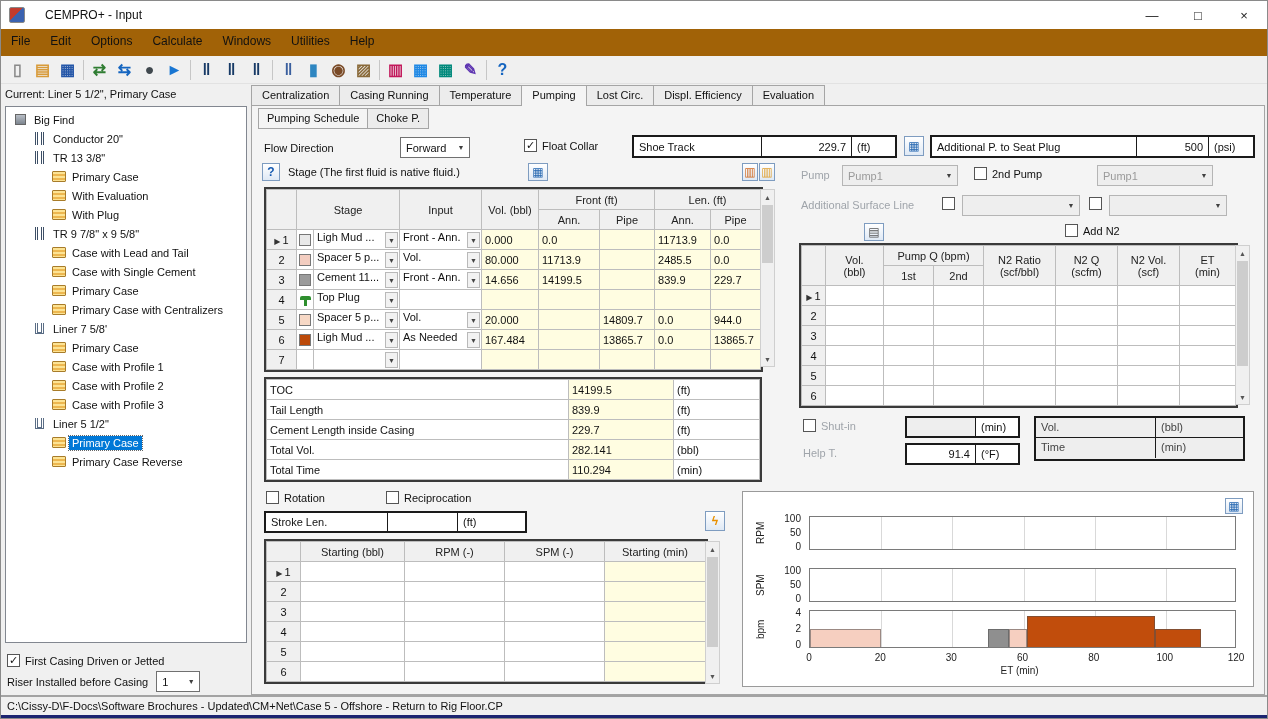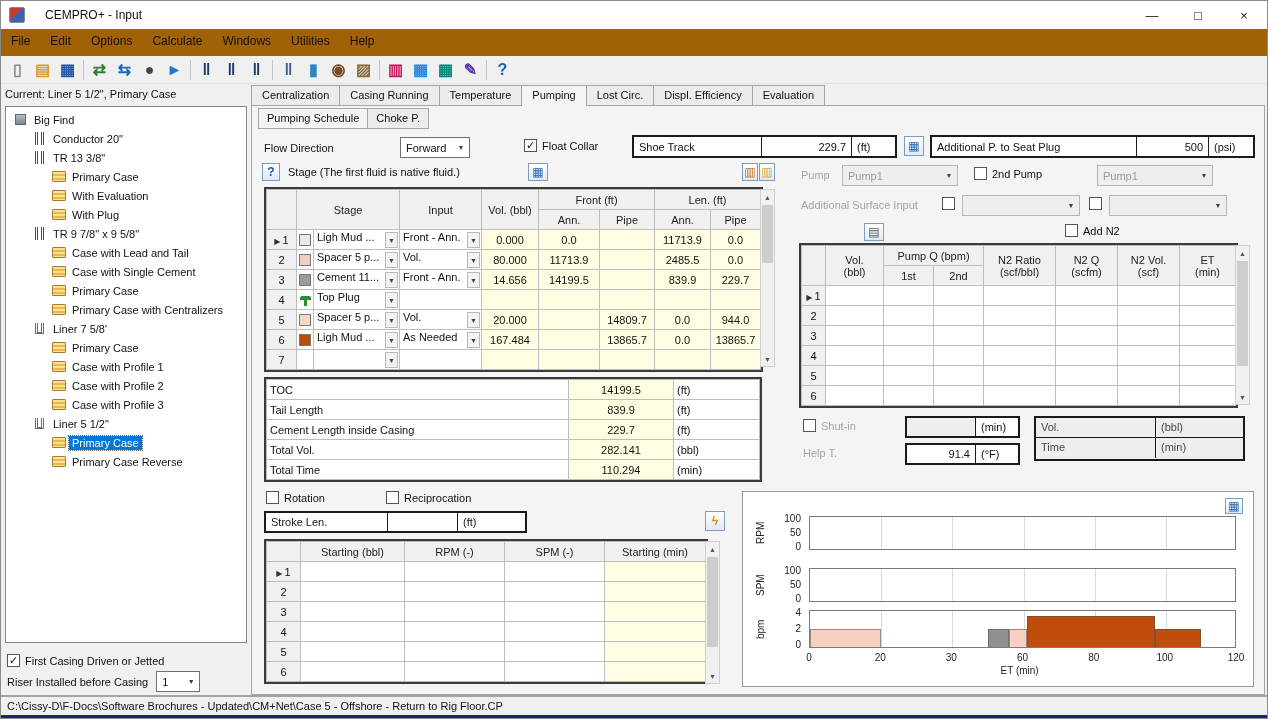--- a/index.html
+++ b/index.html
@@ -48,21 +48,21 @@
 .hbox{border:2px solid #1a1a1a;background:#fff;display:flex;align-items:stretch}
 .hseg{display:flex;align-items:center;padding:0 5px;border-right:1px solid #1a1a1a}
 .hseg:last-child{border-right:none}
 .hseg.val{justify-content:flex-end}
 .hseg.gray{background:#eee}
 .ibtn{border:1px solid #7e9cc0;background:linear-gradient(#ffffff,#dfe9f5);display:flex;align-items:center;justify-content:center;font-size:12px}
 .grid{border-collapse:collapse;table-layout:fixed;background:#fff}
 .grid th,.grid td{border:1px solid #bdbdbd;padding:0 3px;font-weight:normal;white-space:nowrap;overflow:hidden;font-size:11px;height:20px}
 .grid th{background:#f0f0f0;text-align:center;color:#222}
 .gridwrap{border:2px solid #3a3a3a;display:inline-block}
-.num{text-align:center}
+.num{text-align:left}
 .ylw{background:#fffde1}
 .rowhdr{background:#f0f0f0;text-align:center}
 .mark{color:#333;font-size:8px;margin-right:2px}
 .cellarrow{float:right;width:13px;height:16px;margin:1px -2px 0 2px;background:#f2f2f2;border:1px solid #b9b9b9;color:#444;font-size:7px;display:inline-flex;align-items:center;justify-content:center}
 .sw{width:12px;height:12px;border:1px solid #777;display:inline-block;vertical-align:middle}
 .plugwrap{display:inline-flex;flex-direction:column;align-items:center;vertical-align:middle}
 .plugcap{width:11px;height:4px;background:#2f8f2f;border-radius:2px 2px 0 0}
 .plugstem{width:3px;height:6px;background:#2f8f2f}
 .vscroll{position:absolute;width:15px;background:#f0f0f0;border:1px solid #cfcfcf}
 .vscroll .up,.vscroll .dn{position:absolute;left:0;right:0;height:14px;display:flex;align-items:center;justify-content:center;font-size:7px;color:#555}
@@ -605,21 +605,21 @@
         </div>
         <div class="cbrow abs" style="left:722px;top:61px">
           <span class="cbx"></span>
           <span>2nd Pump</span>
         </div>
         <div class="combo dis abs" style="left:845px;top:59px;width:116px">
           <span>Pump1</span>
             <span class="ca">▼</span>
         </div>
 
-        <span class="abs glabel" style="left:549px;top:93px">Additional Surface Input</span>
+        <span class="abs glabel" style="left:549px;top:93px">Additional Surface Line</span>
         <span class="cbx abs" style="left:690px;top:91px"></span>
         <div class="combo dis abs" style="left:710px;top:89px;width:118px">
             <span></span>
             <span class="ca">▼</span>
           </div>
         <span class="cbx abs" style="left:837px;top:91px"></span>
         <div class="combo dis abs" style="left:857px;top:89px;width:118px">
             <span></span>
             <span class="ca">▼</span>
           </div>

